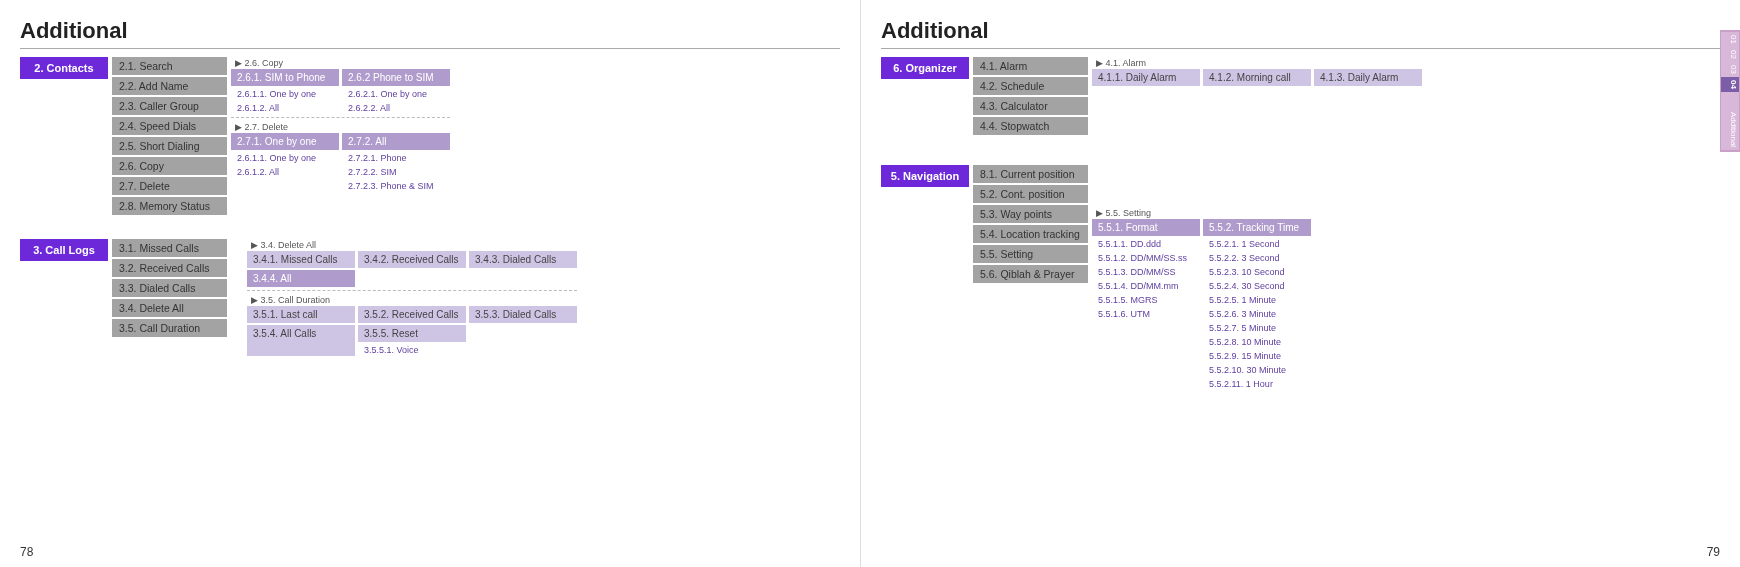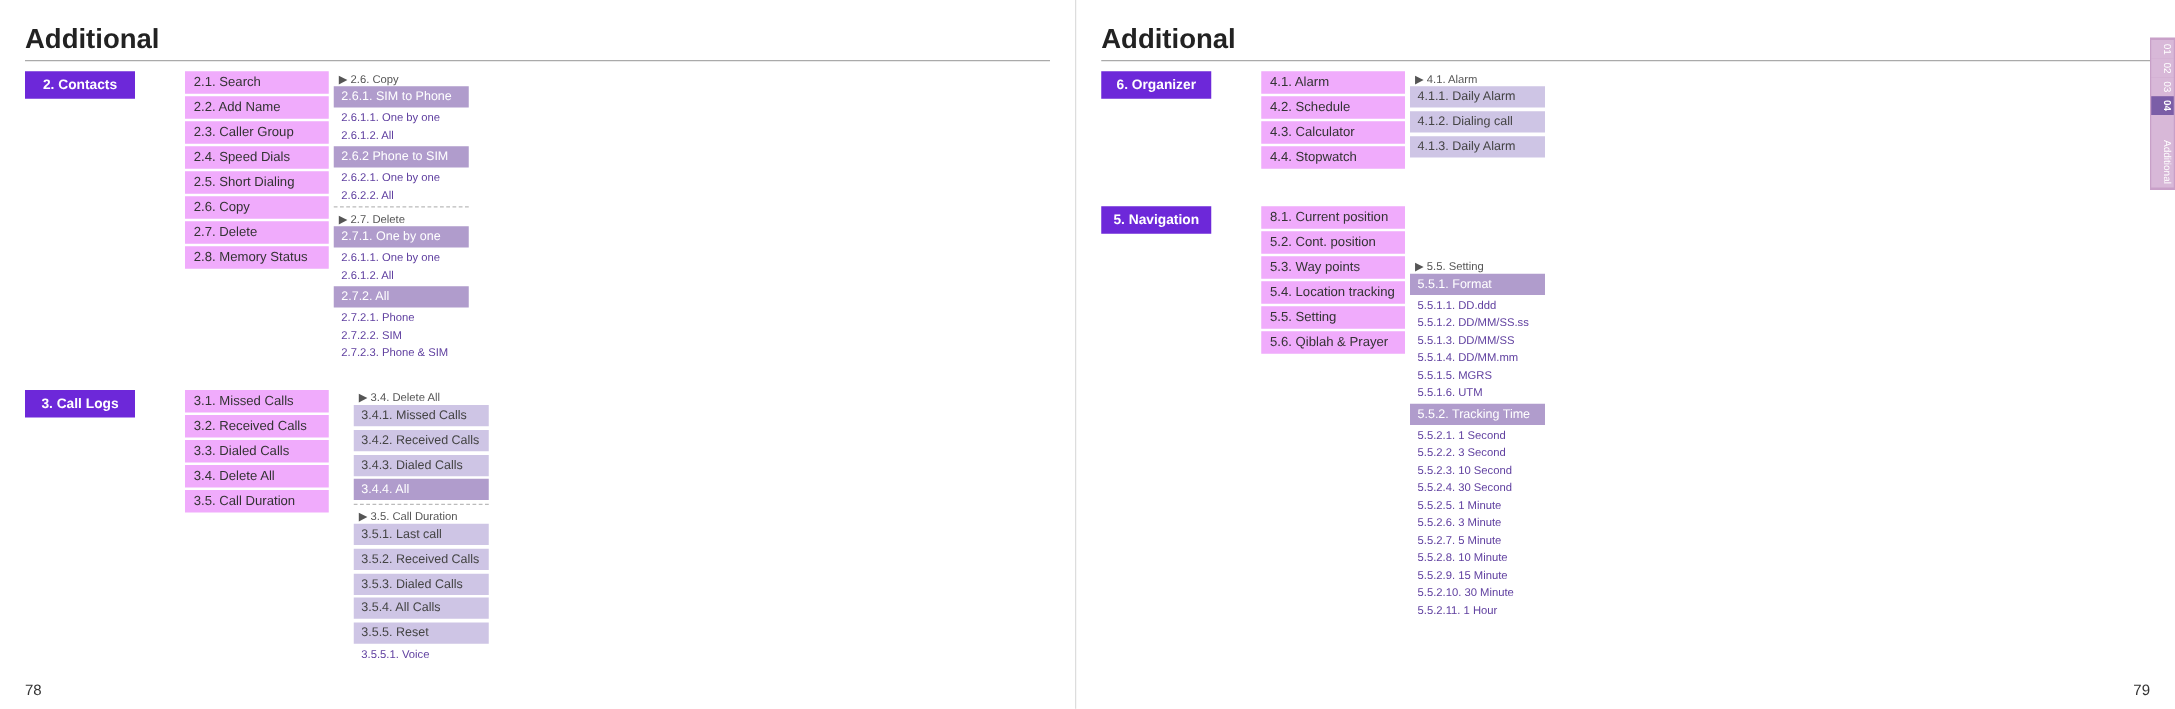--- a/index.html
+++ b/index.html
@@ -61,40 +61,39 @@
       text-align: center;
       align-self: flex-start;
     }
     .items-col {
       display: flex;
       flex-direction: column;
       gap: 2px;
       margin-left: 4px;
     }
     .item-box {
-      background: #f0abfc;
+      background: #a3a3a3;
       color: #333;
       font-size: 10.5px;
       padding: 3px 7px;
       min-width: 115px;
-      margin-left: 36px;
     }
     .sub-section {
       display: flex;
       flex-direction: column;
       margin-left: 4px;
     }
     .sub-header {
       font-size: 9px;
       color: #555;
       padding: 1px 2px 1px 4px;
     }
     .sub-items-row {
       display: flex;
-      flex-direction: column;
+      flex-direction: row;
       gap: 3px;
     }
     .sub-item-box {
       background: #cec5e5;
       color: #444;
       font-size: 10px;
       padding: 3px 6px;
       min-width: 108px;
     }
     .sub-item-box.hl {
@@ -242,21 +241,21 @@
         <div class="item-box">4.3. Calculator</div>
         <div class="item-box">4.4. Stopwatch</div>
       </div>
       <div class="sub-section" style="margin-left:4px;">
         <div class="sub-header">▶ 4.1. Alarm</div>
         <div class="sub-items-row">
           <div class="col">
             <div class="sub-item-box">4.1.1. Daily Alarm</div>
           </div>
           <div class="col">
-            <div class="sub-item-box">4.1.2. Dialing call</div>
+            <div class="sub-item-box">4.1.2. Morning call</div>
           </div>
           <div class="col">
             <div class="sub-item-box">4.1.3. Daily Alarm</div>
           </div>
         </div>
       </div>
     </div>
 
     <div class="tree-row" style="margin-top:16px;">
       <div class="cat-box">5. Navigation</div>

